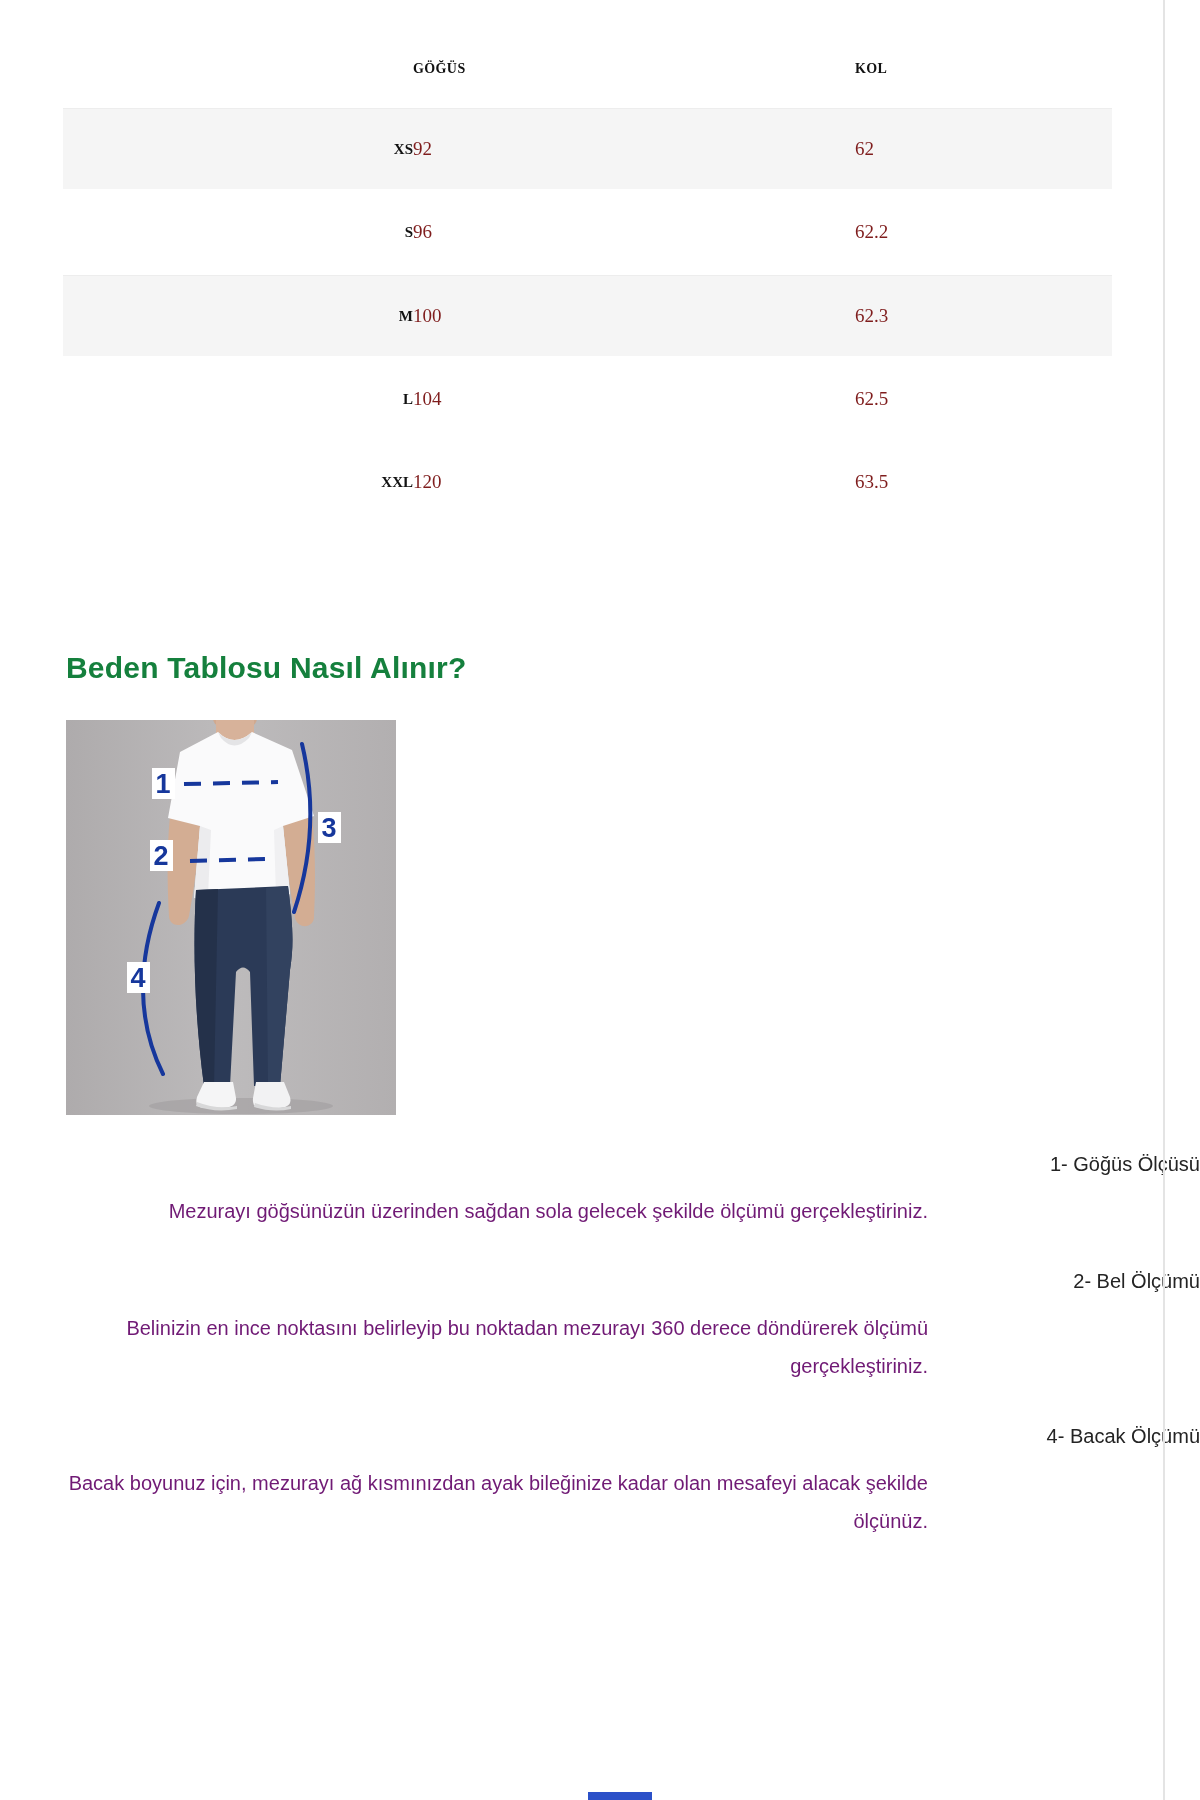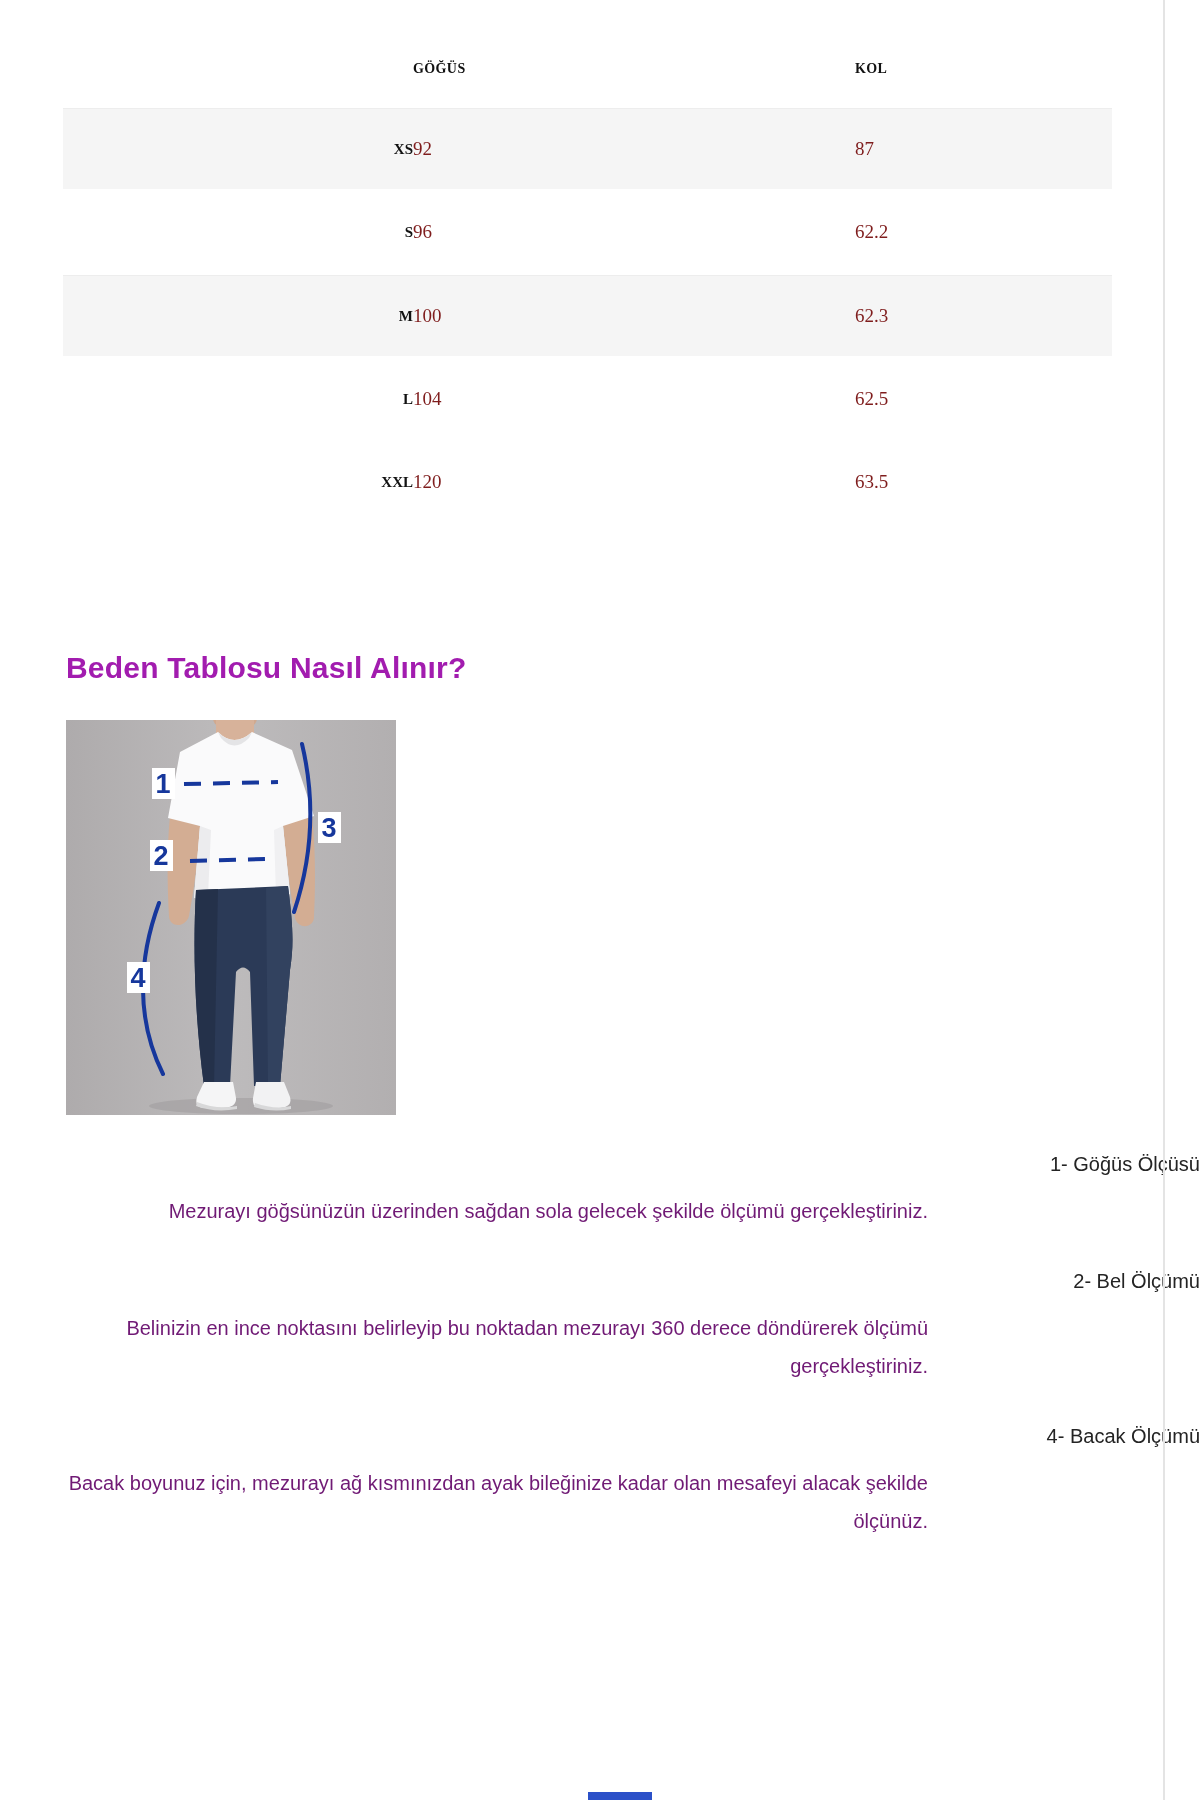--- a/index.html
+++ b/index.html
@@ -23,21 +23,21 @@
   }
   .size-table .c1{width:324px;padding-left:26px;}
   .size-table .c2{width:442px;}
   .size-table .c3{width:auto;}
   .size-table td.c1{font-weight:bold;color:#121212;font-size:15px;text-align:right;}
   .size-table tr.stripe td{background:#f5f5f5;border-top:1px solid #ededed;}
 
   
   h2.guide-title{
     margin:125px 0 0 18px;font-size:30px;line-height:36px;
-    font-weight:bold;color:#a21caf;letter-spacing:.2px;
+    font-weight:bold;color:#15803d;letter-spacing:.2px;
   }
   .figure{margin:34px 0 0 18px;width:330px;height:395px;}
   .figure svg{display:block;}
 
   .sections{margin-top:38px;text-align:right;}
   .section{margin-bottom:40px;}
   .section h3{margin:0 0 16px 0;font-size:20px;font-weight:400;color:#242424;}
   .section p{margin:0;font-size:20px;line-height:38px;color:#701a75;max-width:880px;}
 
   
@@ -60,21 +60,21 @@
       <tr>
         <th class="c1"></th>
         <th class="c2">GÖĞÜS</th>
         <th class="c3">KOL</th>
       </tr>
     </thead>
     <tbody>
       <tr class="stripe">
         <td class="c1">XS</td>
         <td class="c2">92</td>
-        <td class="c3">87</td>
+        <td class="c3">62</td>
       </tr>
       <tr>
         <td class="c1">S</td>
         <td class="c2">96</td>
         <td class="c3">62.2</td>
       </tr>
       <tr class="stripe">
         <td class="c1">M</td>
         <td class="c2">100</td>
         <td class="c3">62.3</td>

